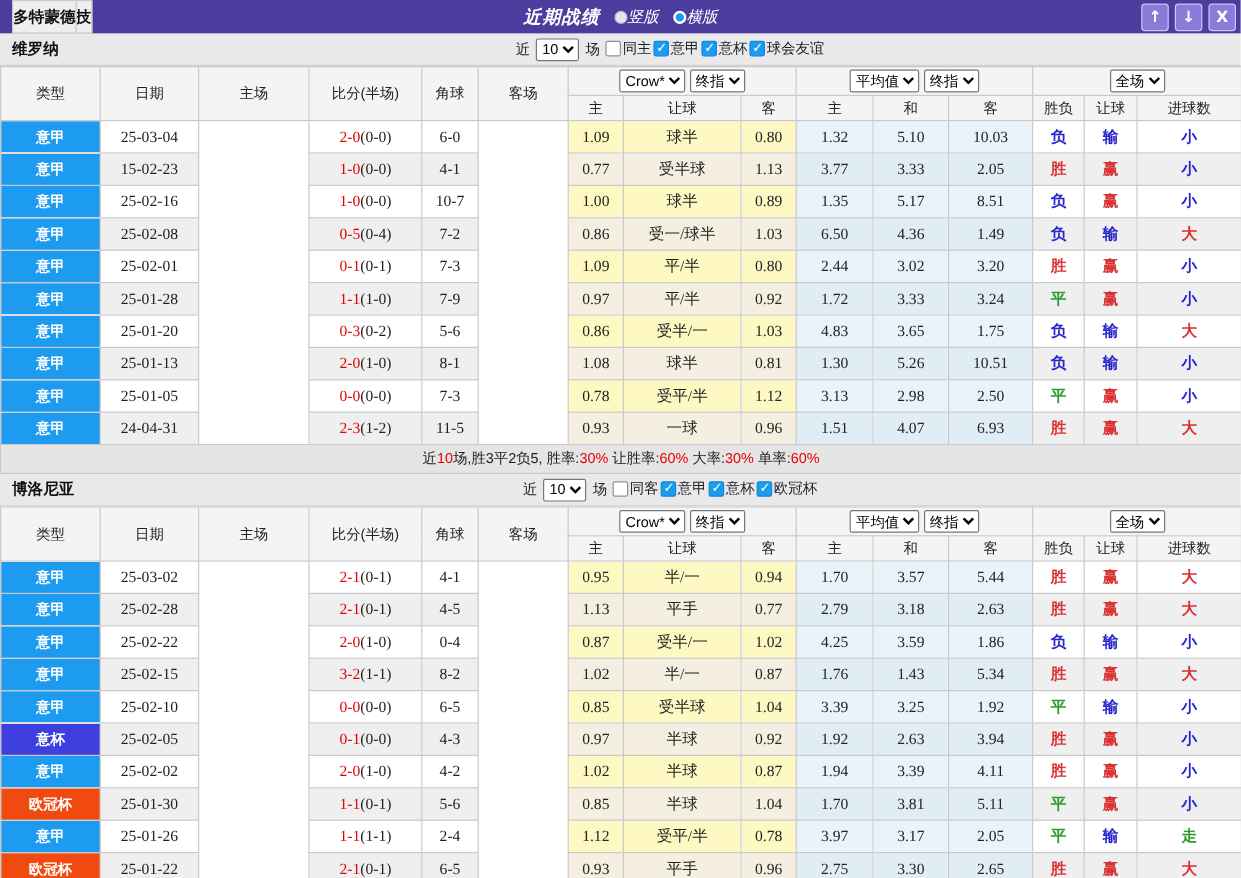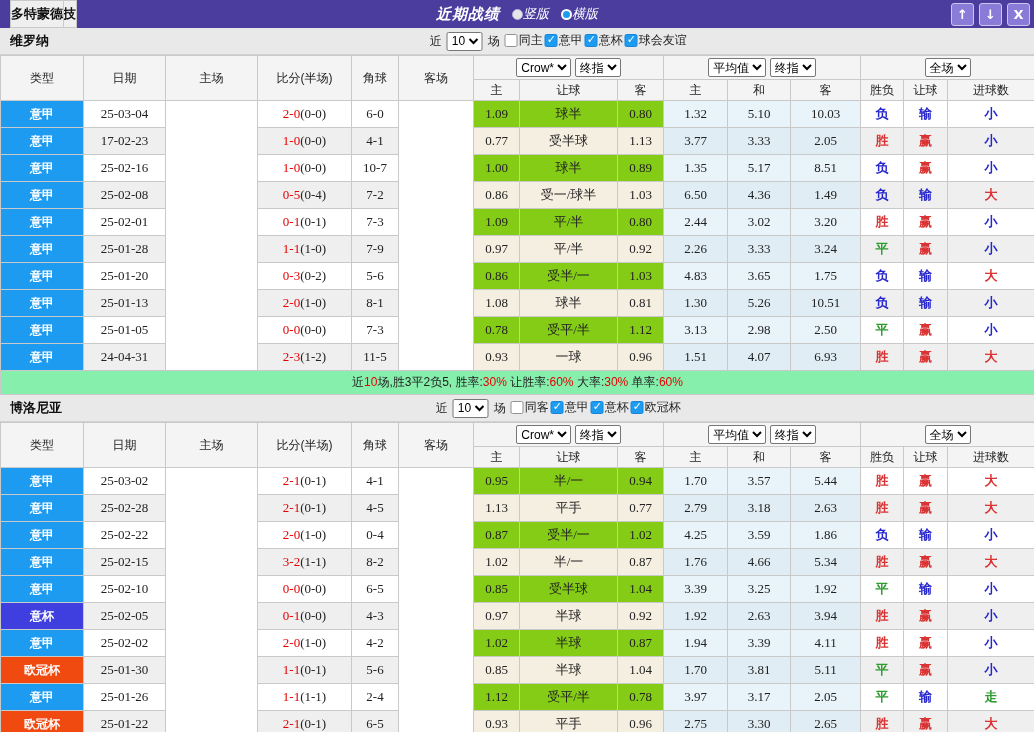--- a/index.html
+++ b/index.html
@@ -34,33 +34,33 @@
   .cbl{margin-left:1px;}
 
   
   table{border-collapse:collapse;table-layout:fixed;width:1034px;}
   th,td{border:1px solid #c9c9c9;overflow:hidden;white-space:nowrap;text-align:center;padding:0;}
   thead th{background:#f4f4f4;font-weight:normal;font-size:12px;}
   tr.h1 th{height:23px;}
   tr.h2 th{height:20px;}
   tbody td{height:26px;font-size:13px;font-family:"Liberation Serif","DejaVu Serif",serif;}
   tr.alt td{background:#efefef;}
-  td.crow{background:#84cc16;}      tr.alt td.crow{background:#f5efe1;}
+  td.crow{background:#fef9c3;}      tr.alt td.crow{background:#f5efe1;}
   td.avg{background:#e9f4fa;}       tr.alt td.avg{background:#e0edf4;}
   td.type{color:#fff;font-weight:bold;font-size:12px;font-family:"Liberation Sans","DejaVu Sans",sans-serif;}
   .ft{color:#e60000;}
   .ht{color:#222;}
   span.g{color:#2e9b2e;}
   td.res{font-weight:bold;}
   td.res.r{color:#d93333;}
   td.res.b{color:#2626cc;}
   td.res.g{color:#2e9b2e;}
   .rc{background:#e60000;color:#fff;font-size:10px;line-height:12px;display:inline-block;padding:0 2px;
       margin:0 1px;font-weight:bold;font-family:"Liberation Sans",sans-serif;vertical-align:1px;}
-  tfoot td{height:23px;font-size:12px;background:#86efac;}
+  tfoot td{height:23px;font-size:12px;background:#e5e5e5;}
   .sred{color:#e60000;}
 </style>
 </head>
 <body>
 
 <div class="titlebar">
   <div class="titlegroup">
     <span class="title">近期战绩</span>
     <span class="radiowrap">
       <span class="radio plain"></span>
@@ -163,21 +163,21 @@
         <td class="crow">0.80</td>
         <td class="avg">1.32</td>
         <td class="avg">5.10</td>
         <td class="avg">10.03</td>
         <td class="res b">负</td>
         <td class="res b">输</td>
         <td class="res b">小</td>
       </tr>
       <tr class="alt">
         <td class="type" style="background: rgb(29, 155, 240);">意甲</td>
-        <td>17-02-23</td>
+        <td>15-02-23</td>
         <td class="team"><span class="g">维罗纳</span></td>
         <td><span class="ft">1-0</span><span class="ht">(0-0)</span></td>
         <td>4-1</td>
         <td class="team"><span>佛罗伦萨</span></td>
         <td class="crow">0.77</td>
         <td class="crow">受半球</td>
         <td class="crow">1.13</td>
         <td class="avg">3.77</td>
         <td class="avg">3.33</td>
         <td class="avg">2.05</td>
@@ -239,21 +239,21 @@
       <tr class="alt">
         <td class="type" style="background: rgb(29, 155, 240);">意甲</td>
         <td>25-01-28</td>
         <td class="team"><span>威尼斯</span></td>
         <td><span class="ft">1-1</span><span class="ht">(1-0)</span></td>
         <td>7-9</td>
         <td class="team"><span class="g">维罗纳</span></td>
         <td class="crow">0.97</td>
         <td class="crow">平/半</td>
         <td class="crow">0.92</td>
-        <td class="avg">2.26</td>
+        <td class="avg">1.72</td>
         <td class="avg">3.33</td>
         <td class="avg">3.24</td>
         <td class="res g">平</td>
         <td class="res r">赢</td>
         <td class="res b">小</td>
       </tr>
       <tr>
         <td class="type" style="background: rgb(29, 155, 240);">意甲</td>
         <td>25-01-20</td>
         <td class="team"><span class="rc">1</span><span class="g">维罗纳</span></td>
@@ -457,21 +457,21 @@
         <td class="type" style="background: rgb(29, 155, 240);">意甲</td>
         <td>25-02-15</td>
         <td class="team"><span class="g">博洛尼亚</span></td>
         <td><span class="ft">3-2</span><span class="ht">(1-1)</span></td>
         <td>8-2</td>
         <td class="team"><span>都灵</span></td>
         <td class="crow">1.02</td>
         <td class="crow">半/一</td>
         <td class="crow">0.87</td>
         <td class="avg">1.76</td>
-        <td class="avg">4.66</td>
+        <td class="avg">1.43</td>
         <td class="avg">5.34</td>
         <td class="res r">胜</td>
         <td class="res r">赢</td>
         <td class="res r">大</td>
       </tr>
       <tr>
         <td class="type" style="background: rgb(29, 155, 240);">意甲</td>
         <td>25-02-10</td>
         <td class="team"><span>莱切</span></td>
         <td><span class="ft">0-0</span><span class="ht">(0-0)</span></td>

